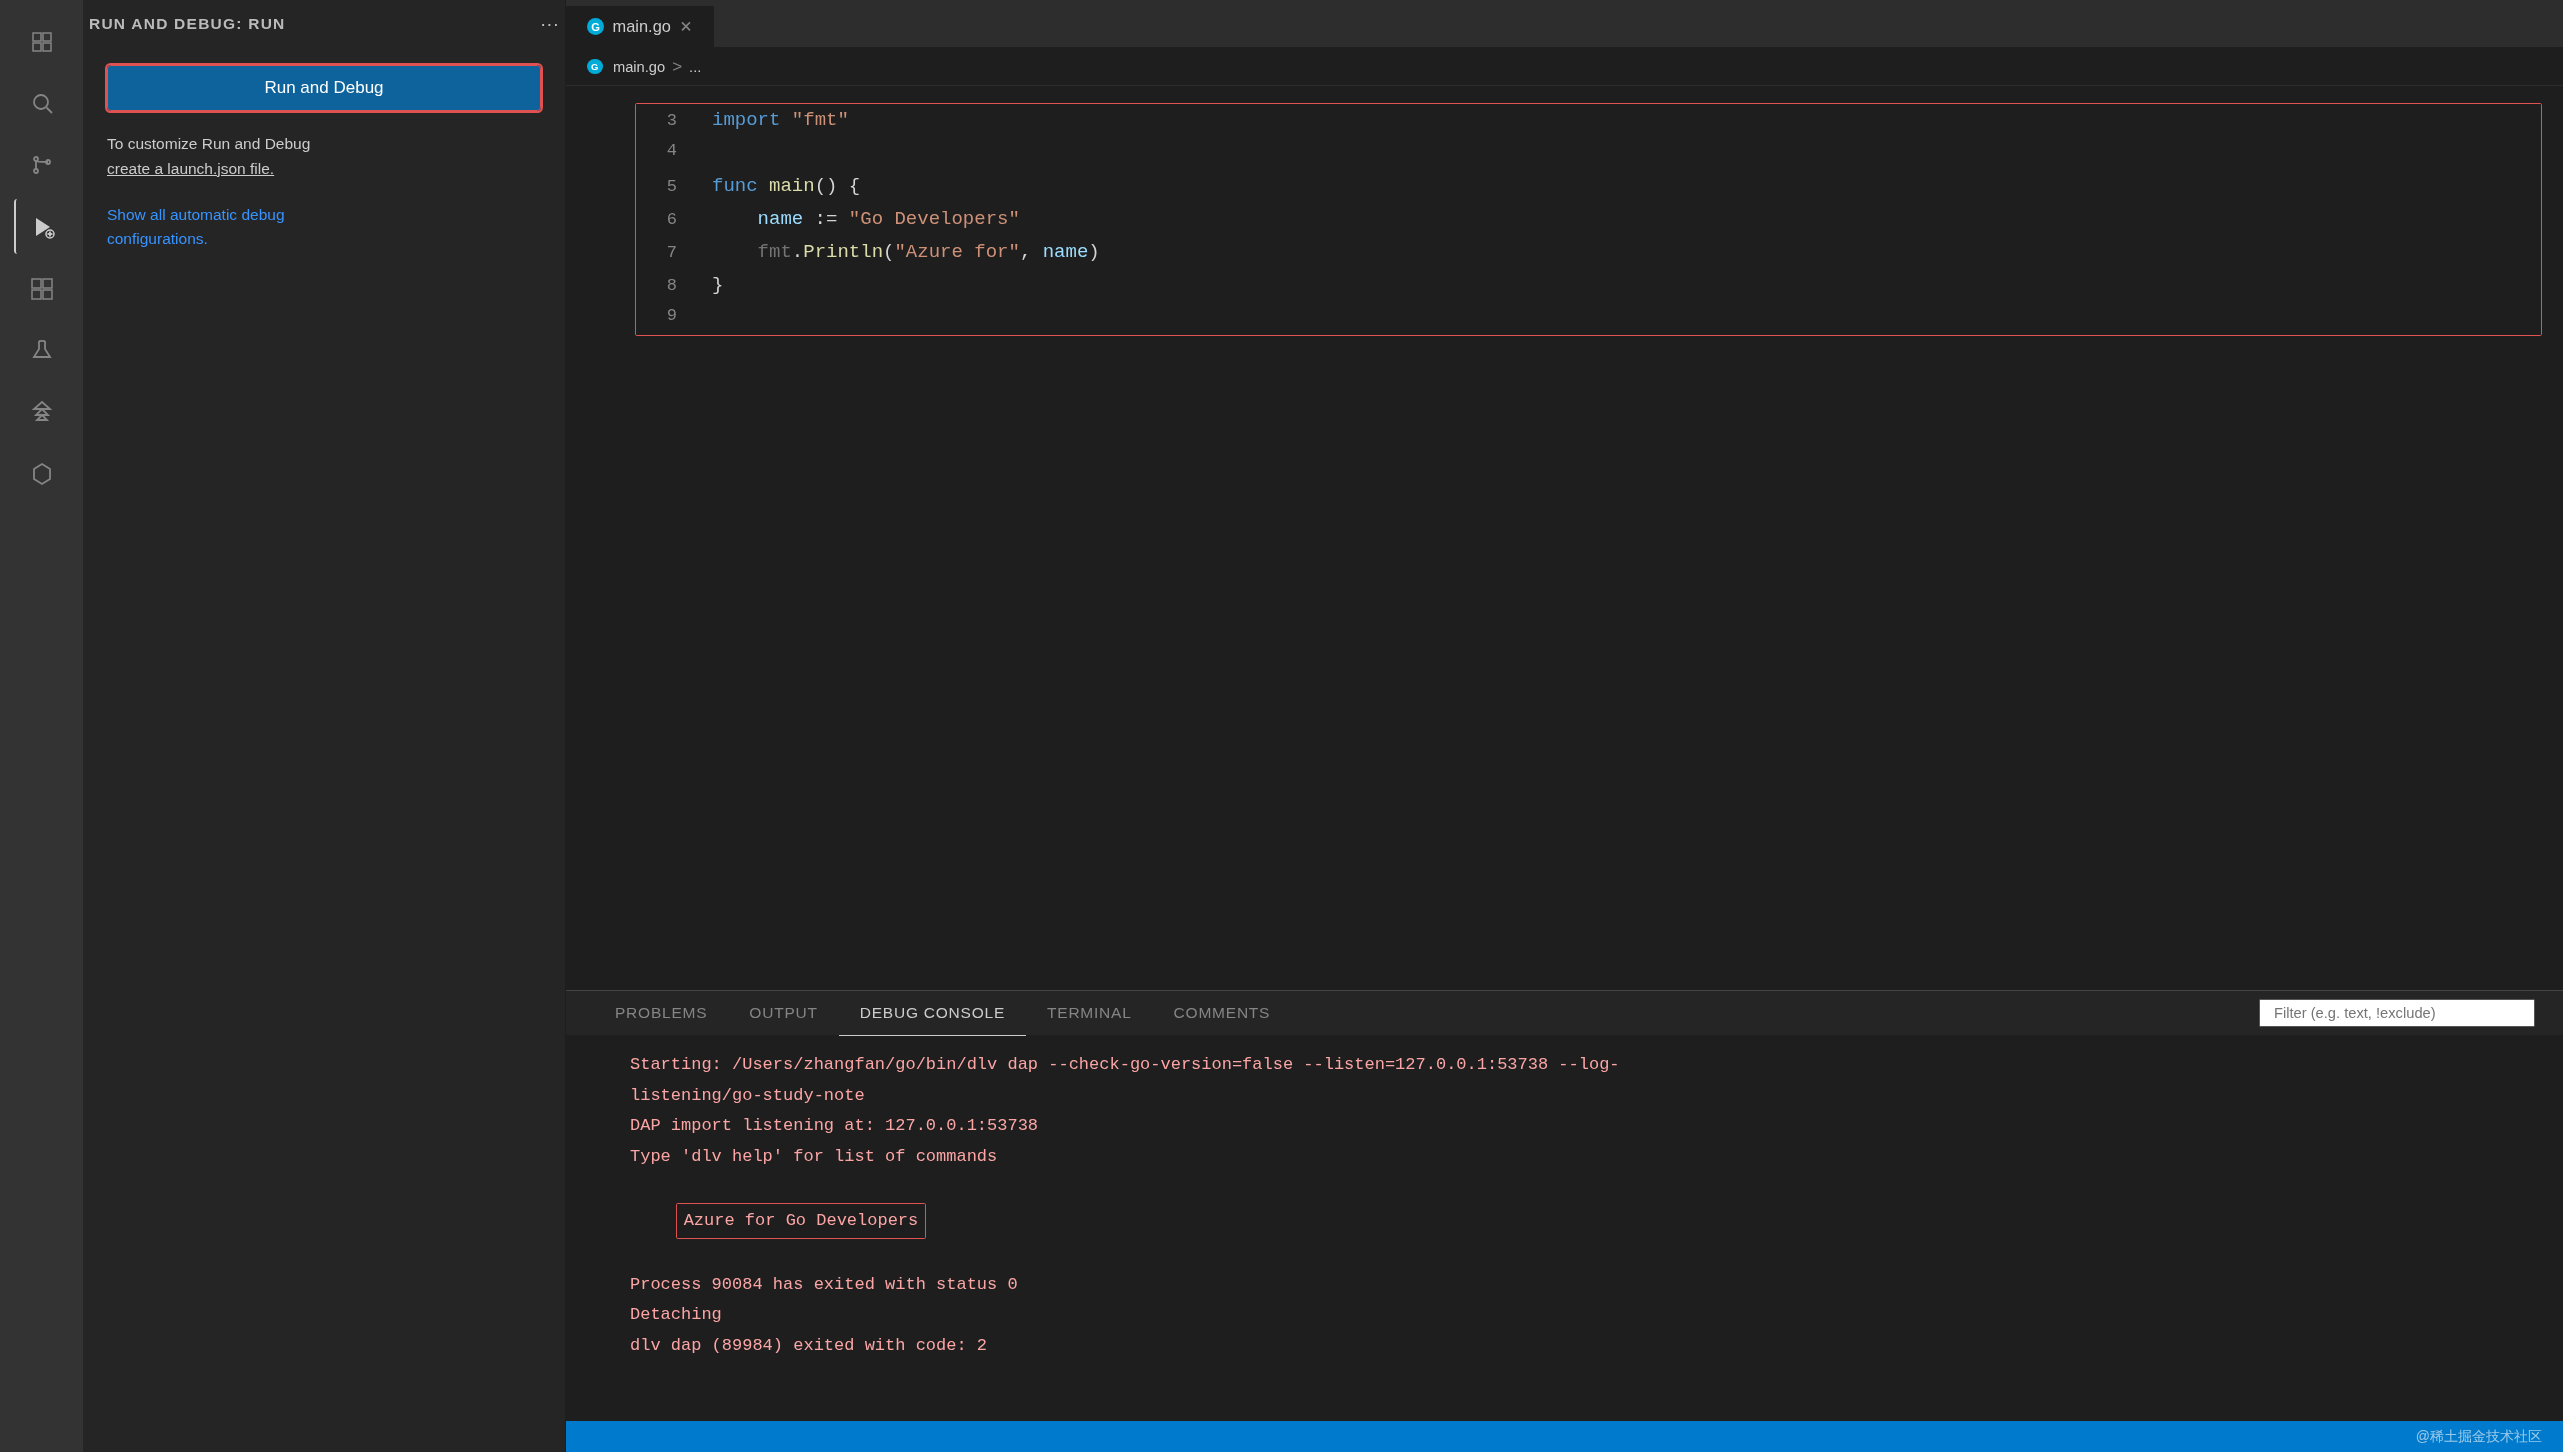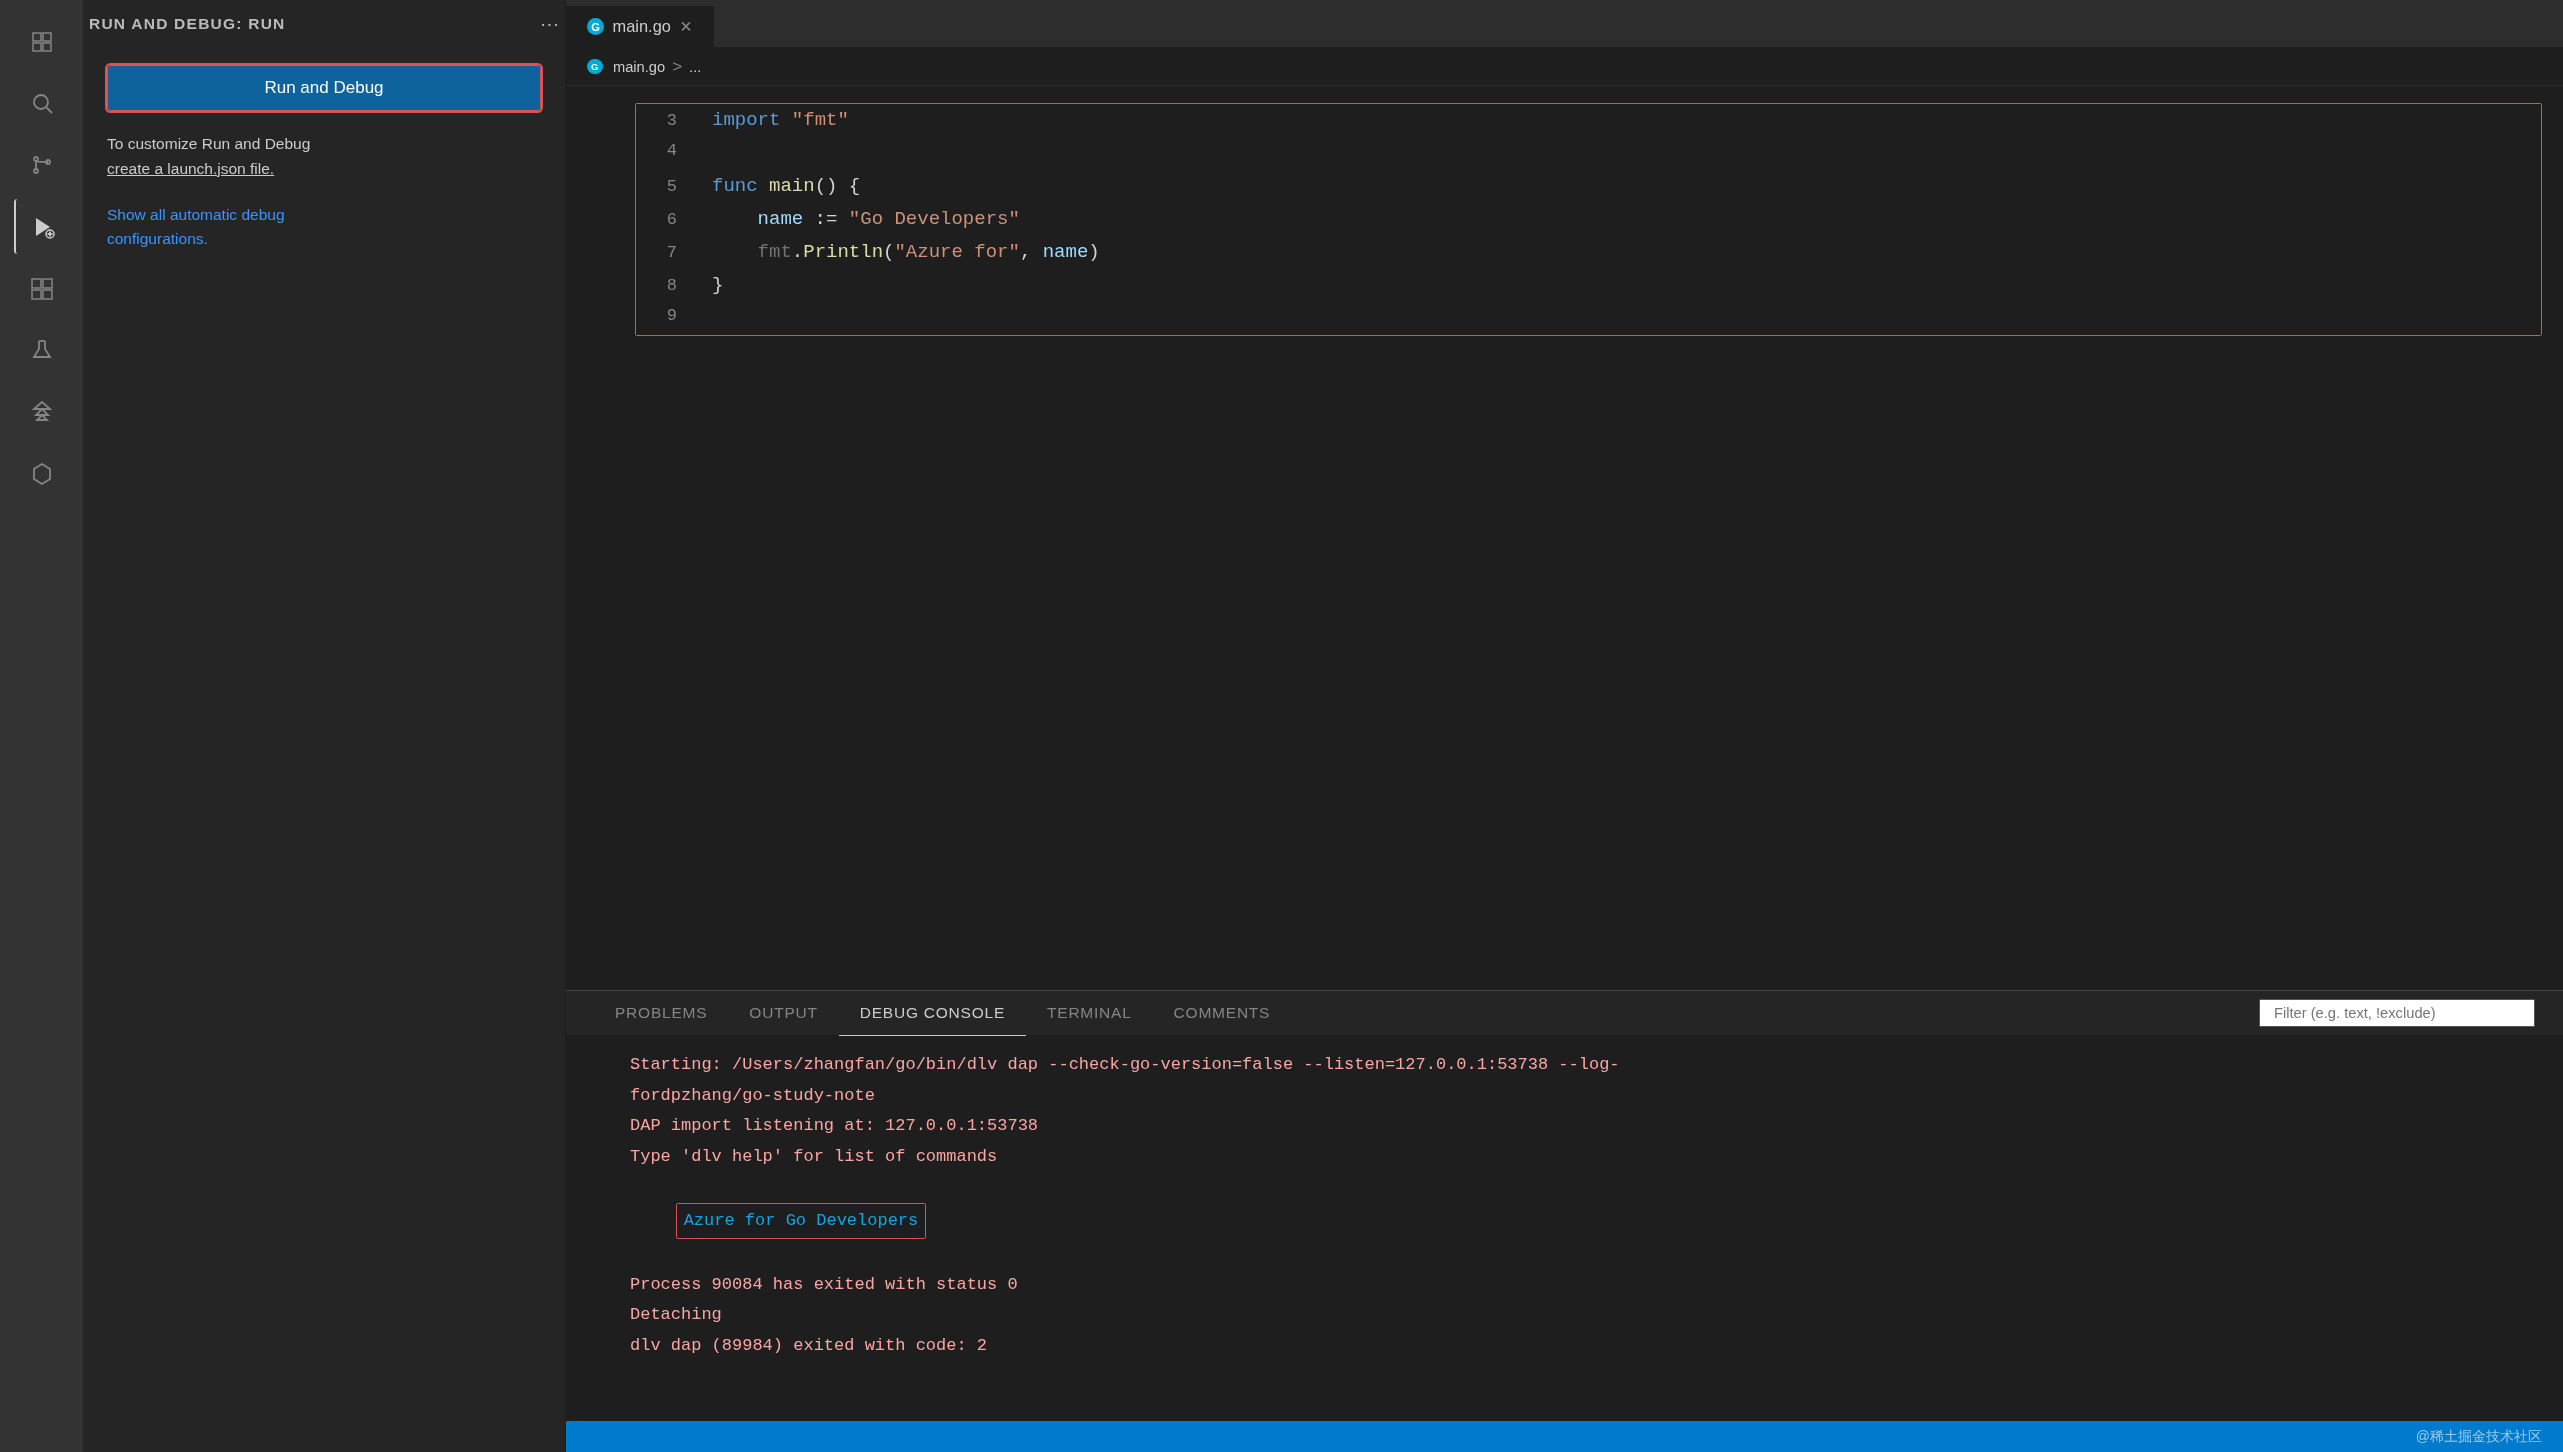--- a/index.html
+++ b/index.html
@@ -279,21 +279,21 @@
       line-height: 1.8;
       overflow: hidden;
       color: #d4d4d4;
     }
     .console-line { white-space: pre; }
     .console-orange { color: #fca5a5; margin-left: 36px; }
     .console-highlighted {
       border: 1.7px solid #e05252;
       display: inline-block;
       padding: 1.7px 7px;
-      color: #0ea5e9;
+      color: #fca5a5;
       border-radius: 1.7px;
     }
 
     
     .status-bar {
       height: 31px;
       background: #007acc;
       display: flex;
       align-items: center;
       justify-content: flex-end;
@@ -466,21 +466,21 @@
         <span>TERMINAL</span>
       </div>
       <div class="panel-tab">
         <span>COMMENTS</span>
       </div>
       <input class="panel-filter" type="text" placeholder="Filter (e.g. text, !exclude)" style="">
     </div>
 
     <div class="console-output">
       <div class="console-line console-orange">Starting: /Users/zhangfan/go/bin/dlv dap --check-go-version=false --listen=127.0.0.1:53738 --log-</div>
-      <div class="console-line console-orange">fordpzhang/go-study-note</div>
+      <div class="console-line console-orange">listening/go-study-note</div>
       <div class="console-line console-orange">DAP import listening at: 127.0.0.1:53738</div>
       <div class="console-line console-orange">Type 'dlv help' for list of commands</div>
       <div class="console-line">
         <span class="console-highlighted">Azure for Go Developers</span>
       </div>
       <div class="console-line console-orange">Process 90084 has exited with status 0</div>
       <div class="console-line console-orange">Detaching</div>
       <div class="console-line console-orange">dlv dap (89984) exited with code: 2</div>
     </div>
   </div>

